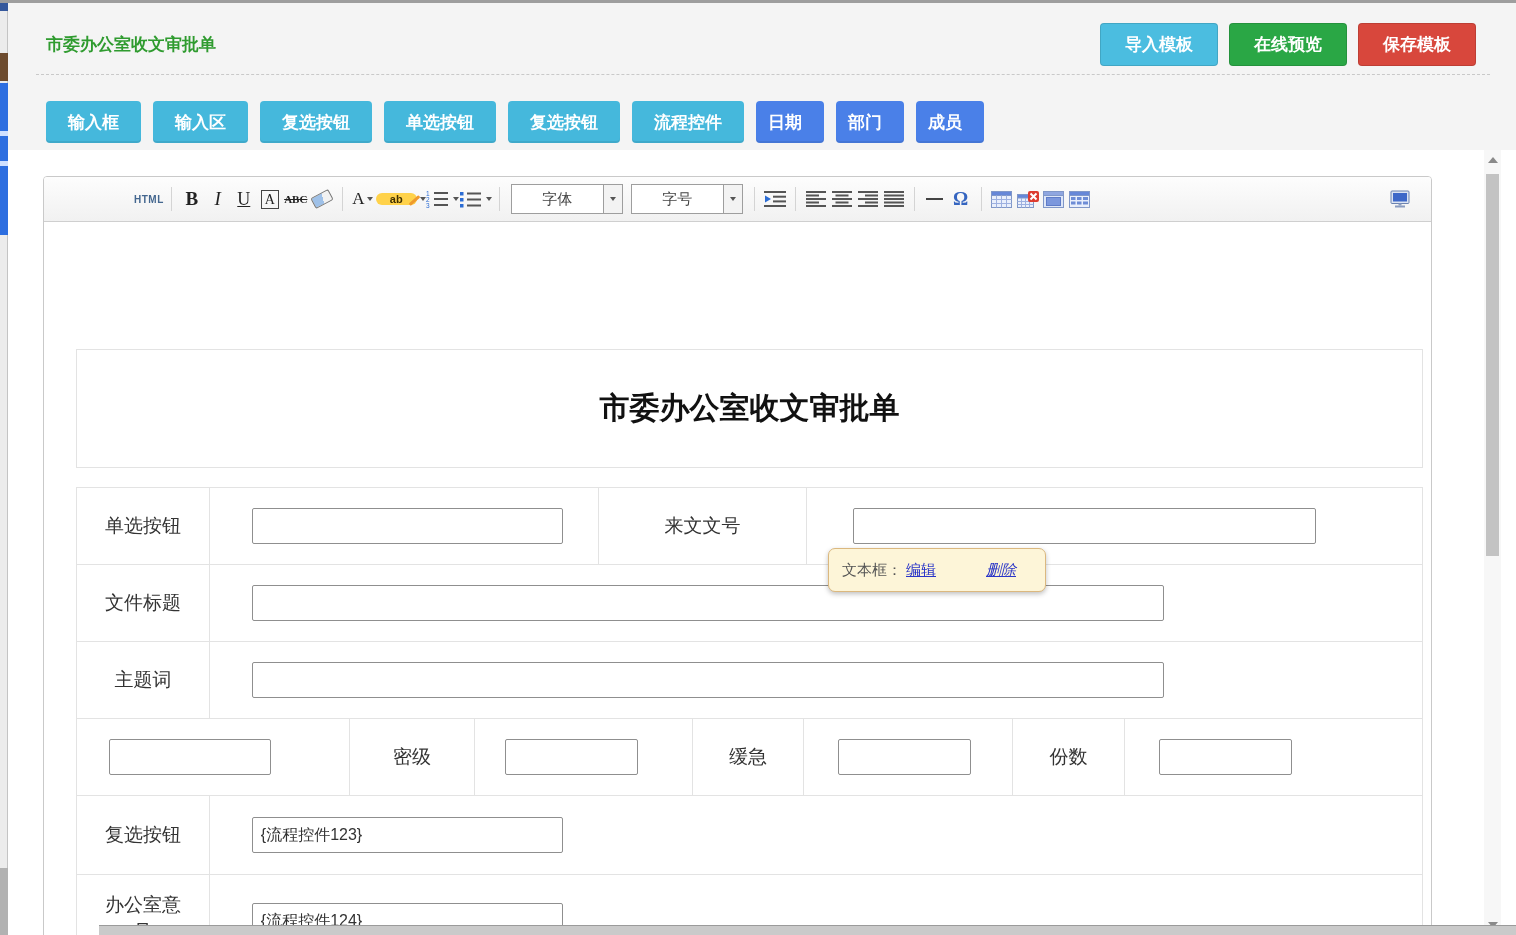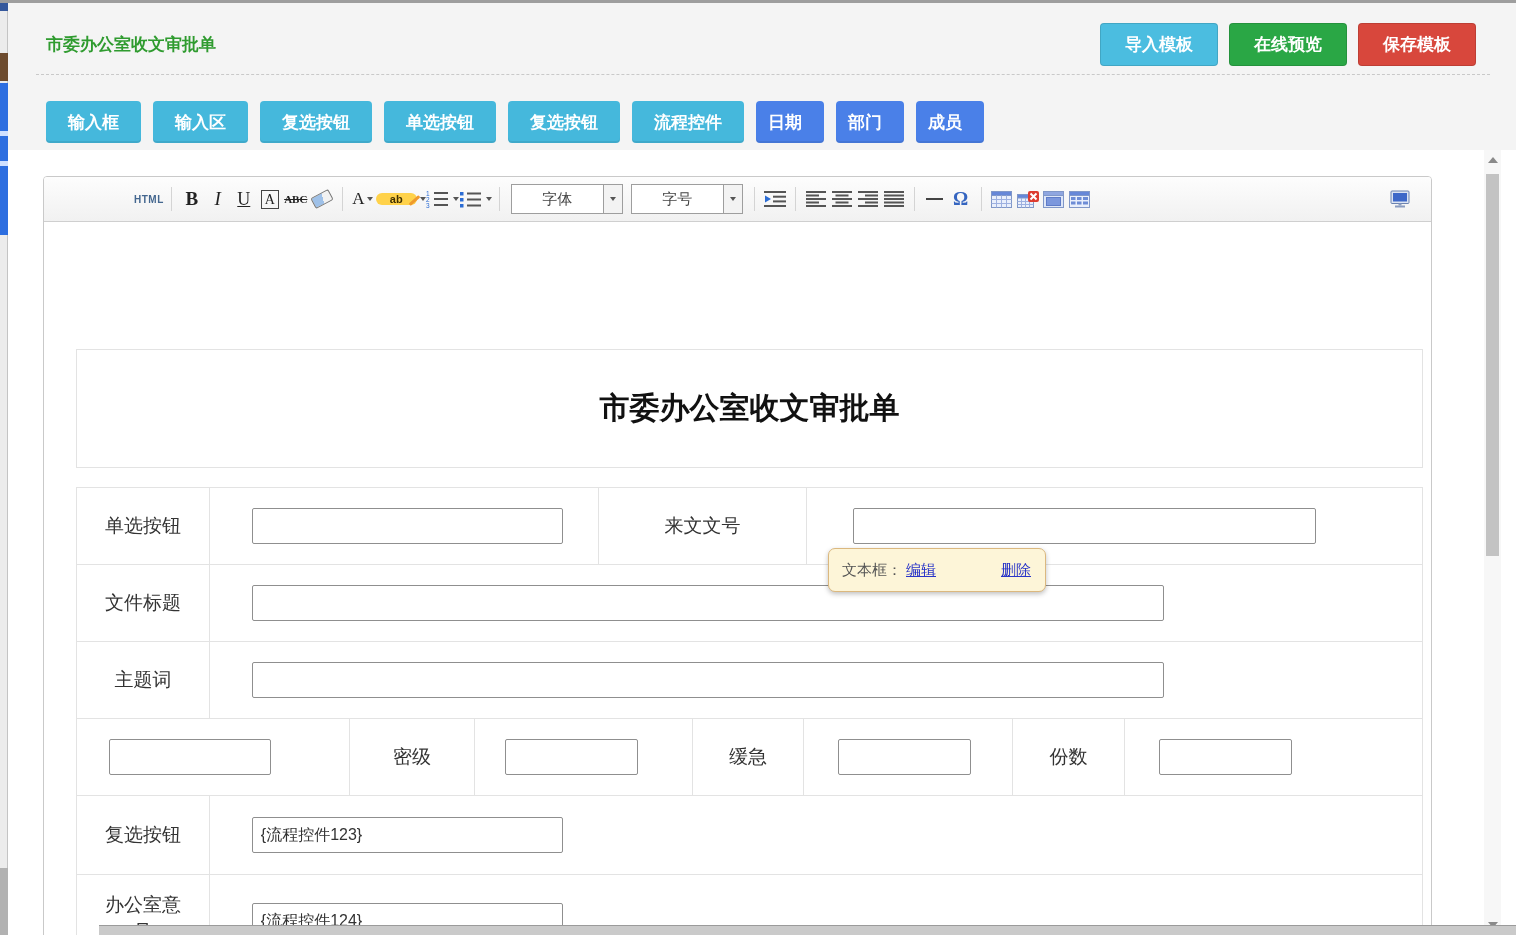--- a/index.html
+++ b/index.html
@@ -95,21 +95,21 @@
   .row-last .fc-input{padding-top:28px;}
   .wrap80{display:inline-block;width:82px;text-align:center;line-height:27px;}
 
   
   #widget-tooltip{position:absolute;left:828px;top:548px;width:218px;height:44px;z-index:20;
     background:#fdf5d8;border:1px solid #dbb87f;border-radius:7px;box-shadow:0 2px 5px rgba(0,0,0,.25);
     display:flex;align-items:center;padding:0 13px;box-sizing:border-box;font-size:15px;}
   #widget-tooltip .tt-prefix{color:#555;}
   #widget-tooltip a{color:#2a35c8;text-decoration:underline;cursor:pointer;}
   #tt-edit{margin-left:4px;}
-  #tt-delete{margin-left:65px;}
+  #tt-delete{margin-left:50px;font-style:italic;}
 </style>
 </head>
 <body>
 
 <div id="window-top"></div>
 <div id="left-strip">
   <div class="seg seg-top"></div>
   <div class="seg seg-brown"></div>
   <div class="seg seg-blue"></div>
   <div class="seg seg-graybottom"></div>

